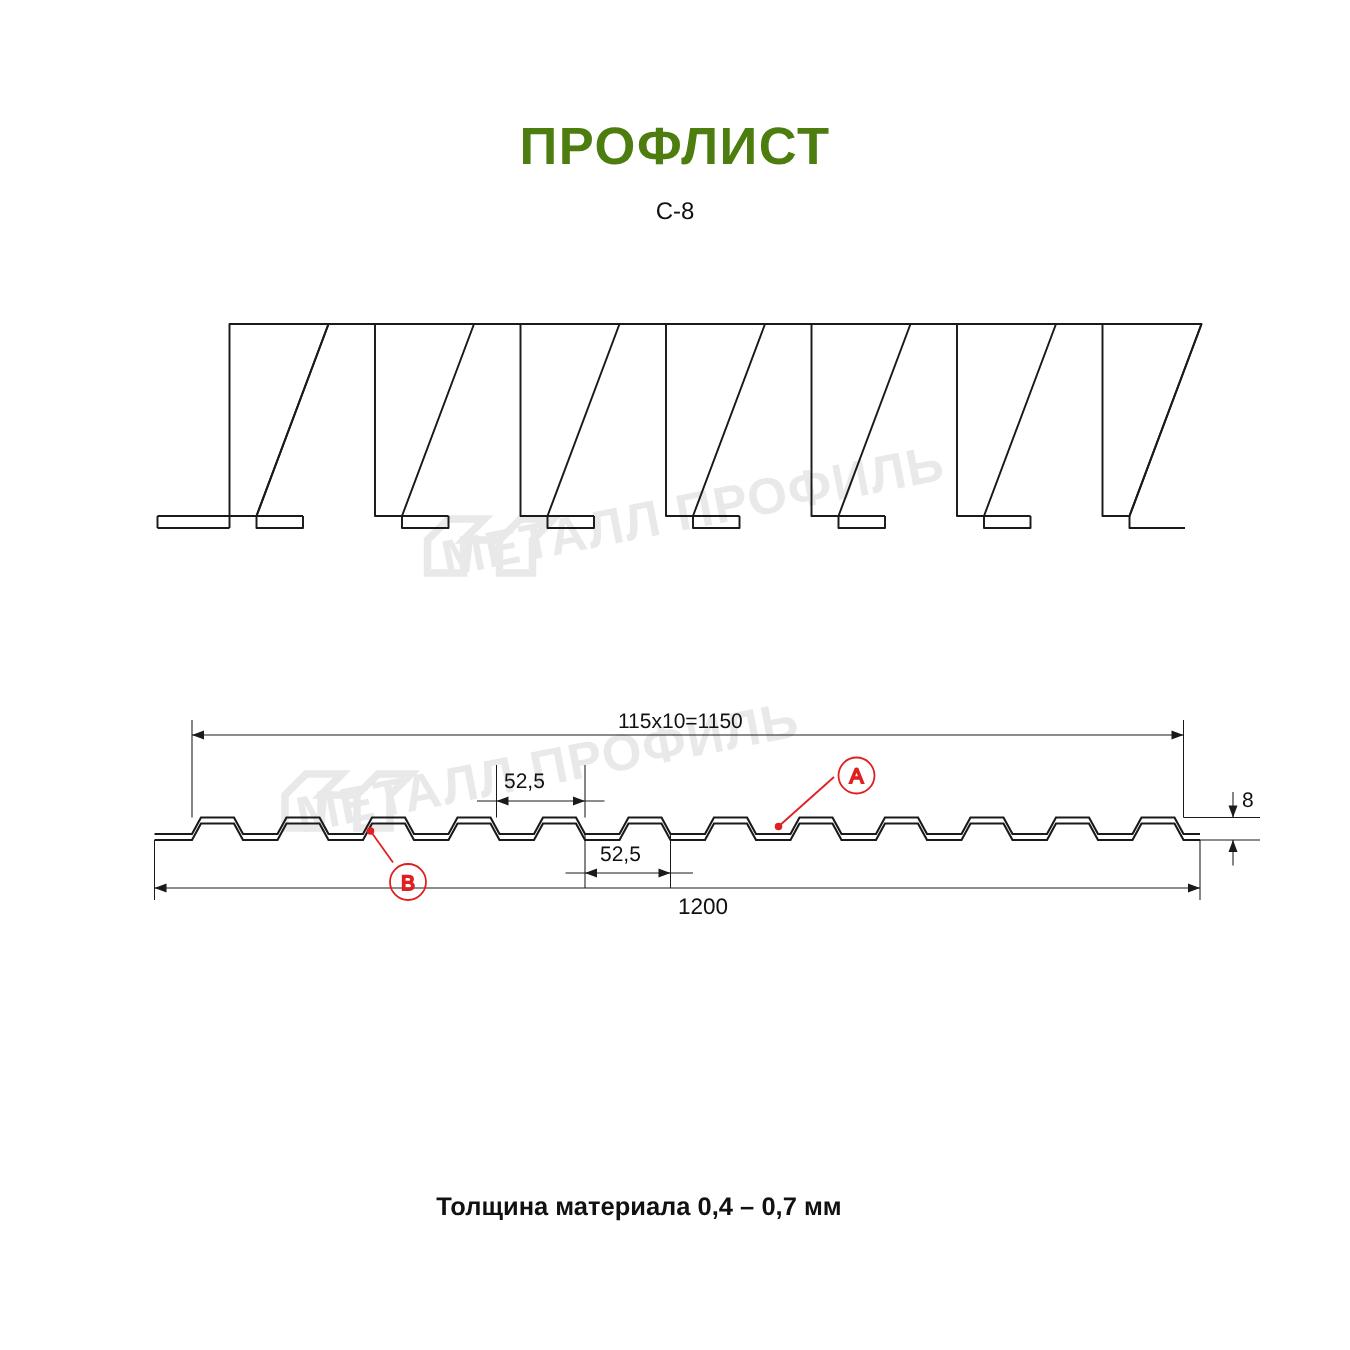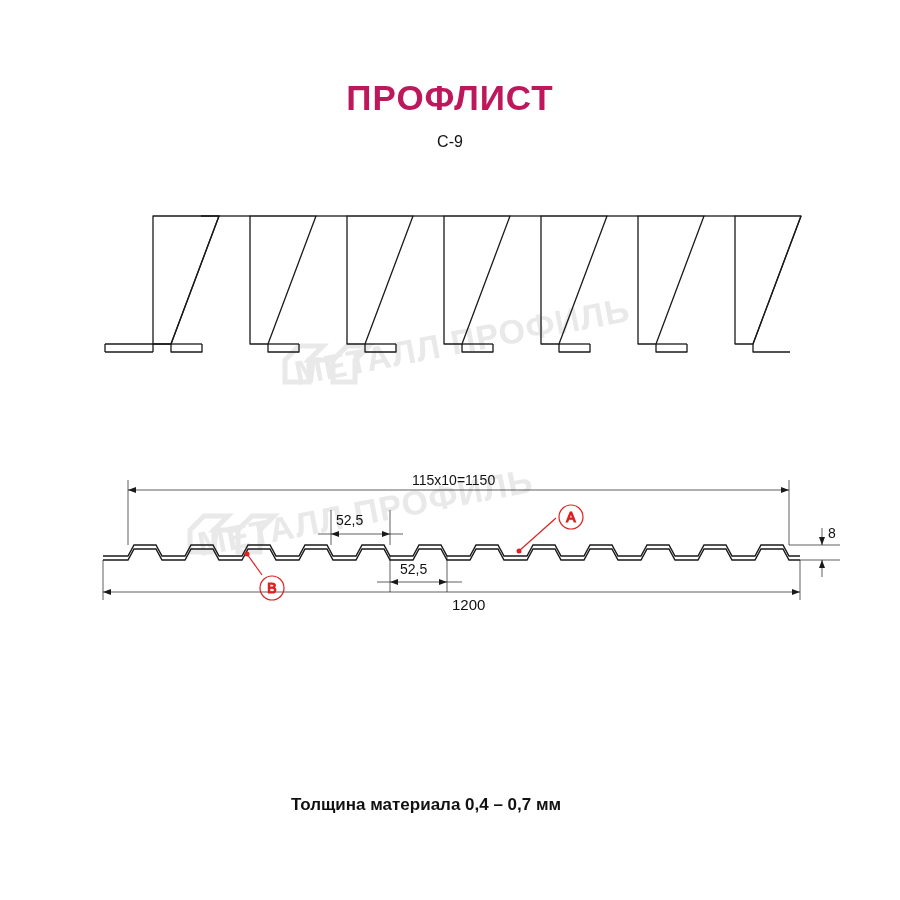--- a/index.html
+++ b/index.html
@@ -22,21 +22,21 @@
   }
   .title {
     position: absolute;
     top: 78px;
     left: 0;
     width: 900px;
     text-align: center;
     font-size: 35px;
     font-weight: bold;
     letter-spacing: 1px;
-    color: #be185d;
+    color: #4d7c0f;
   }
   .subtitle {
     position: absolute;
     top: 133px;
     left: 0;
     width: 900px;
     text-align: center;
     font-size: 16px;
     color: #111;
   }
@@ -81,21 +81,21 @@
     fill: #e02020;
     font-family: "Liberation Sans", sans-serif;
   }
 </style>
 </head>
 <body>
 
 <div id="page">
 
   <div class="title">ПРОФЛИСТ</div>
-  <div class="subtitle">С-9</div>
+  <div class="subtitle">С-8</div>
 
   <div class="wm wm1">МЕТАЛЛ ПРОФИЛЬ</div>
   <div class="wm wm2">МЕТАЛЛ ПРОФИЛЬ</div>
 
   <svg class="art wm-mark" width="900" height="900" viewBox="0 0 900 900">
     <g stroke="#e9e9e9" stroke-width="5" fill="none">
       <path d="M285 360 l14 -14 h24 l-14 14 h24 l14 -14 h22 l-14 14 v22 h-22 v-22 h-24 v22 h-24 z"></path>
       <path d="M190 530 l14 -14 h24 l-14 14 h24 l14 -14 h22 l-14 14 v22 h-22 v-22 h-24 v22 h-24 z"></path>
     </g>
   </svg>

